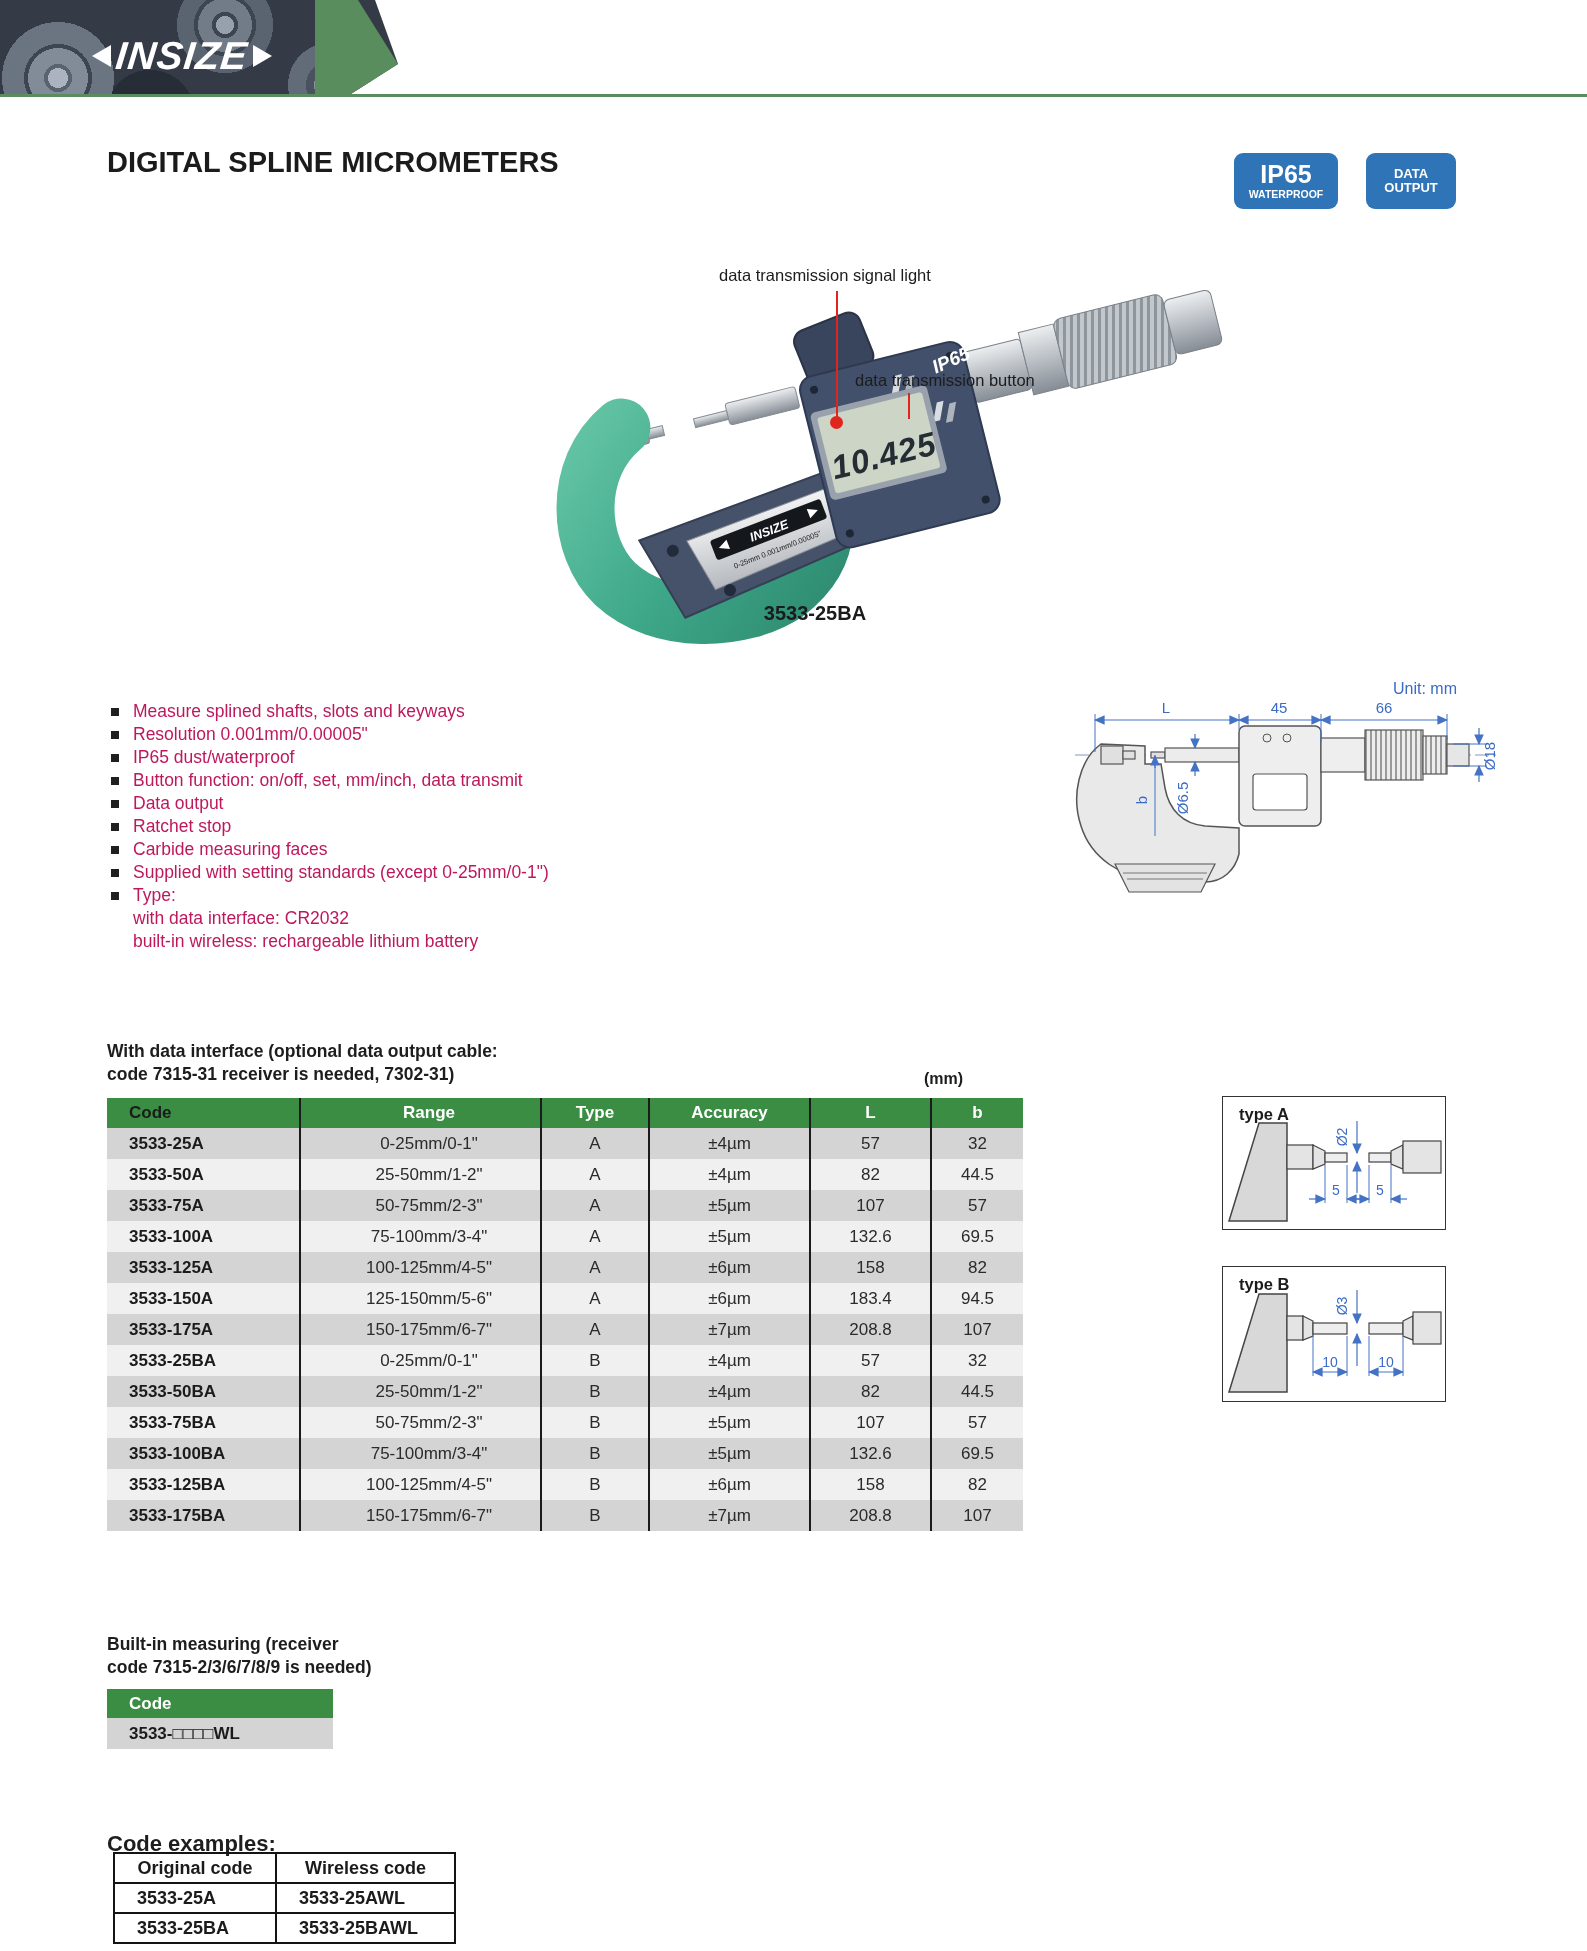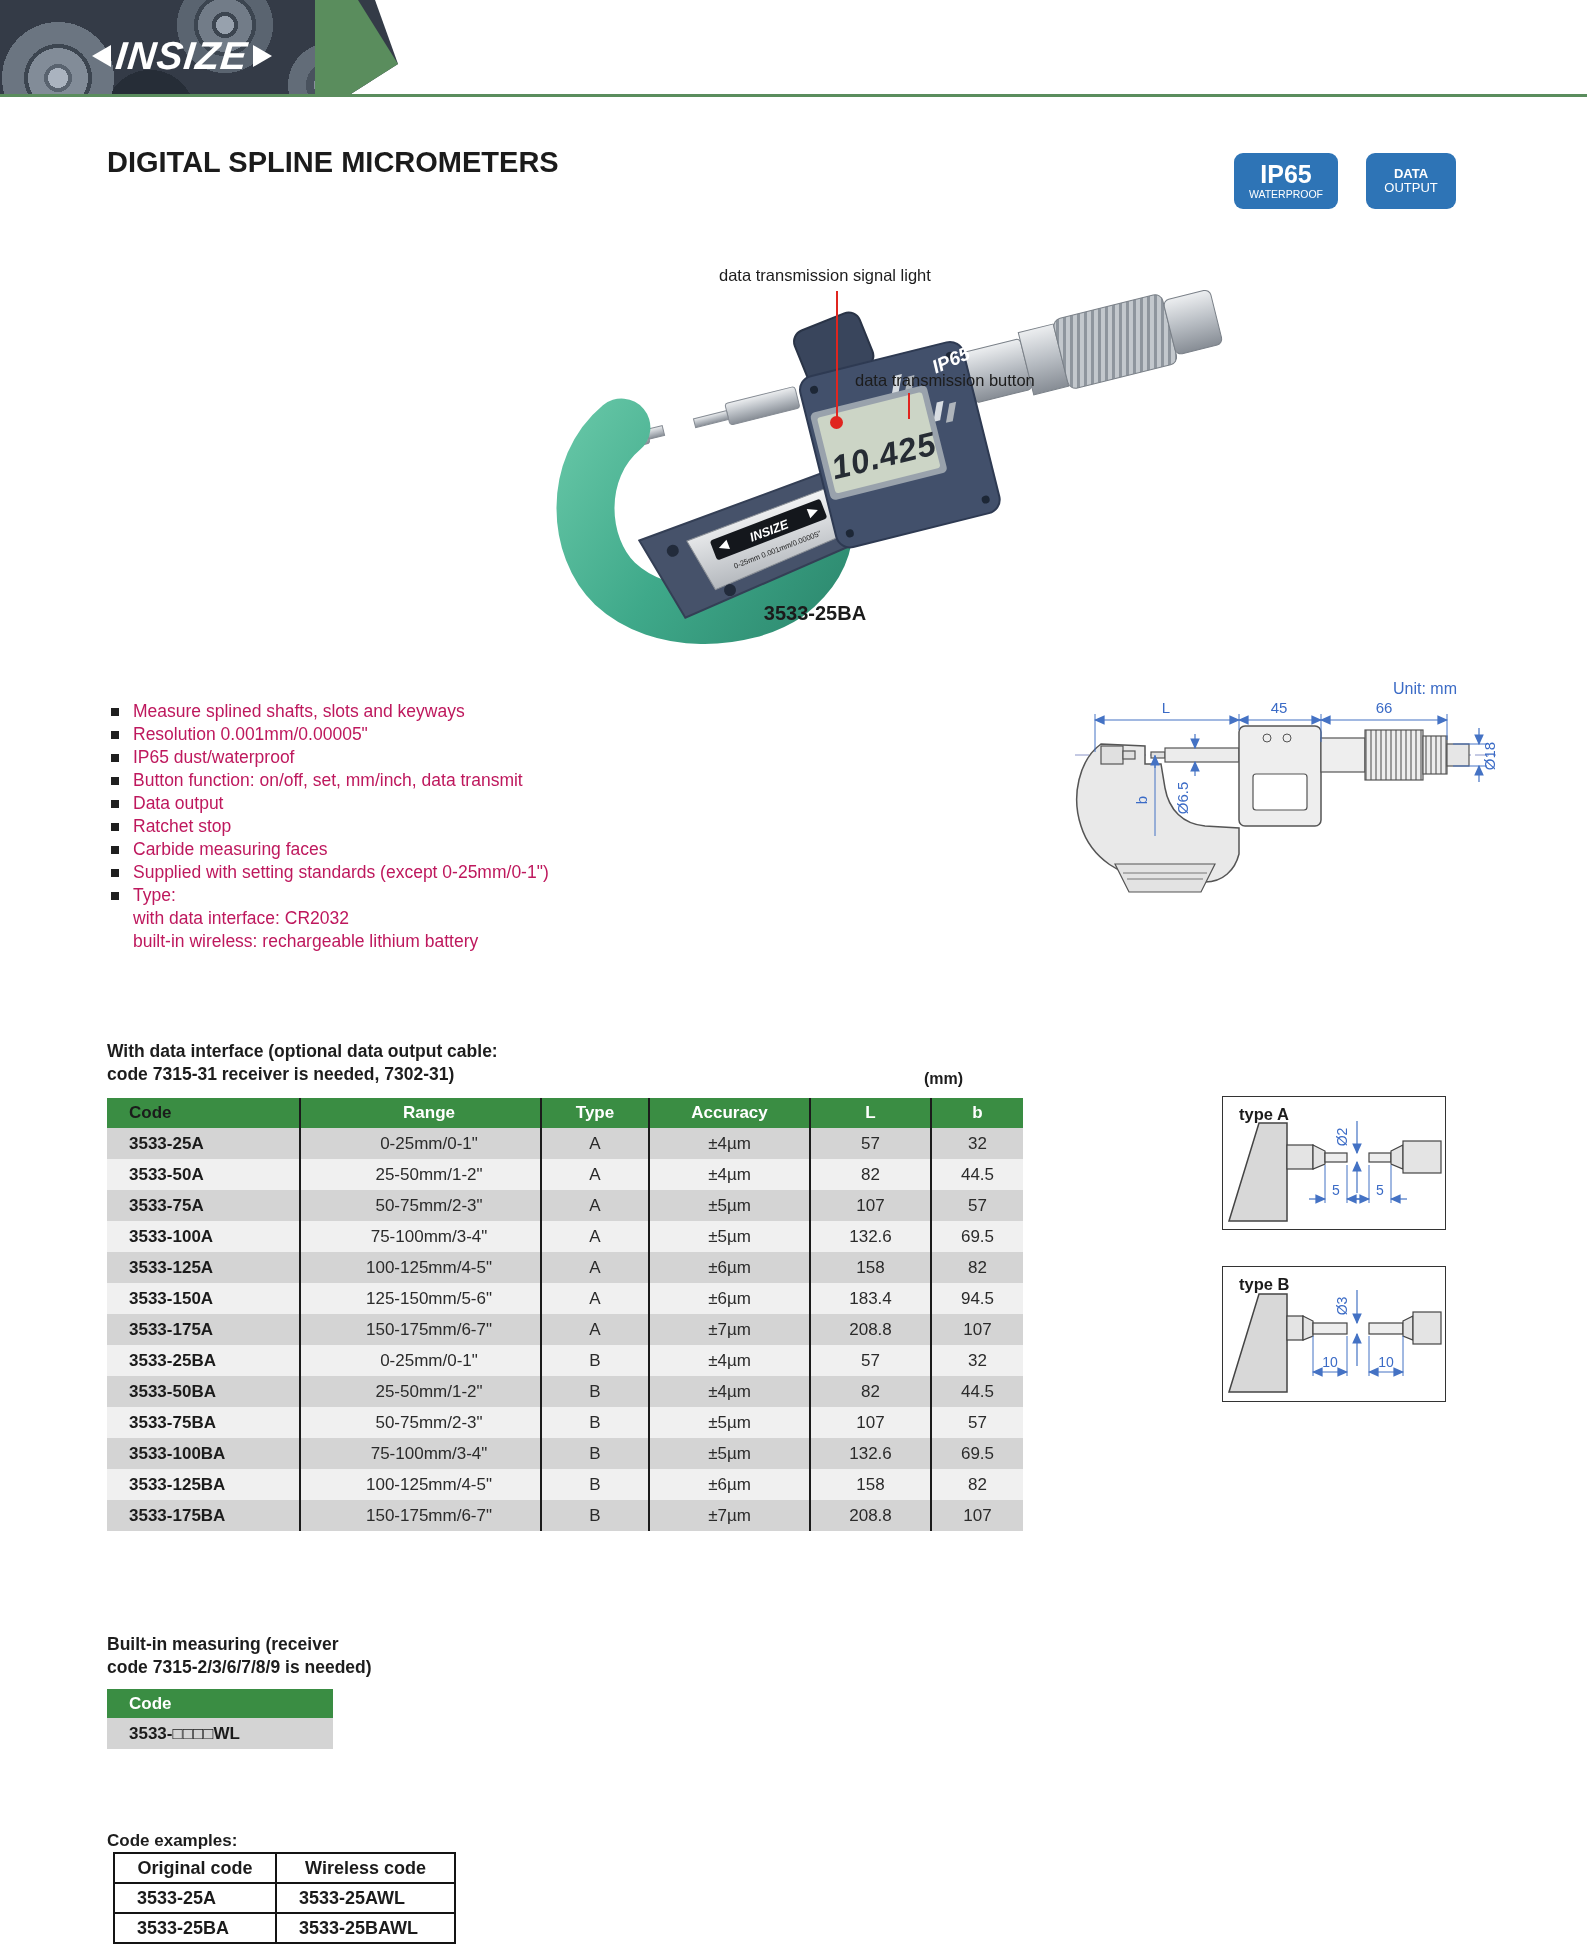--- a/index.html
+++ b/index.html
@@ -21,21 +21,21 @@
   .logo .tri-l{width:0;height:0;border-top:11px solid transparent;border-bottom:11px solid transparent;border-right:19px solid #fff;}
   .logo .tri-r{width:0;height:0;border-top:11px solid transparent;border-bottom:11px solid transparent;border-left:19px solid #fff;}
   .logo .brand{color:#fff;font-size:39px;font-weight:bold;font-style:italic;letter-spacing:1px;transform:skewX(-6deg);line-height:1;}
   
   .title{position:absolute;left:107px;top:146px;font-size:29px;font-weight:bold;letter-spacing:0px;color:#1b1b1b;}
   .badge{position:absolute;top:153px;height:56px;border-radius:9px;background:#2e74b6;color:#fff;
          display:flex;flex-direction:column;align-items:center;justify-content:center;line-height:1.1;}
   .badge.ip{left:1234px;width:104px;}
   .badge.dout{left:1366px;width:90px;}
   .badge .b1{font-weight:bold;font-size:25px;}
-  .badge .b2{font-weight:normal;font-size:10.5px;}
+  .badge .b2{font-weight:bold;font-size:10.5px;}
   .badge.dout .b1,.badge.dout .b2{font-size:13px;}
   
   .fig-svg{position:absolute;left:555px;top:268px;width:700px;height:350px;overflow:visible;}
   .ann{position:absolute;font-size:16.5px;color:#1c1c1c;white-space:nowrap;}
   .ann1{left:719px;top:266px;}
   .ann2{left:855px;top:371px;}
   .redline{position:absolute;width:2px;background:#e0251f;}
   .rl1{left:836px;top:291px;height:127px;}
   .rl2{left:908px;top:393px;height:26px;}
   .reddot{position:absolute;left:830px;top:416px;width:13px;height:13px;border-radius:50%;background:#e0251f;}
@@ -69,21 +69,21 @@
   .typebox.tb{top:1266px;height:134px;}
   .typebox .tlabel{position:absolute;left:16px;top:8px;font-size:16.5px;font-weight:bold;color:#1b1b1b;}
   .typebox svg{position:absolute;left:0;top:0;width:100%;height:100%;}
   
   .wl1{position:absolute;left:107px;top:1634px;font-size:17.5px;font-weight:bold;}
   .wl2{position:absolute;left:107px;top:1657px;font-size:17.5px;font-weight:bold;}
   .wltable{position:absolute;left:107px;top:1689px;width:226px;}
   .wltable .wh{background:#3a8d43;color:#fff;font-weight:bold;font-size:17px;height:29px;line-height:29px;padding-left:22px;}
   .wltable .wr{background:#d4d4d4;color:#1b1b1b;font-weight:bold;font-size:17px;height:31px;line-height:31px;padding-left:22px;}
   
-  .cex-h{position:absolute;left:107px;top:1831px;font-size:17px;font-weight:bold;}
+  .cex-h{position:absolute;left:107px;top:1831px;font-size:22px;font-weight:bold;}
   table.cex{position:absolute;left:113px;top:1852px;border-collapse:collapse;font-size:18px;font-weight:bold;color:#1b1b1b;}
   table.cex th,table.cex td{border:2px solid #141414;height:26px;}
   table.cex th{text-align:center;}
   table.cex .k0{width:158px;}
   table.cex .k1{width:175px;}
   table.cex td{text-align:left;padding-left:22px;}
   svg text{font-family:"Liberation Sans",sans-serif;}
 </style>
 </head>
 <body>

